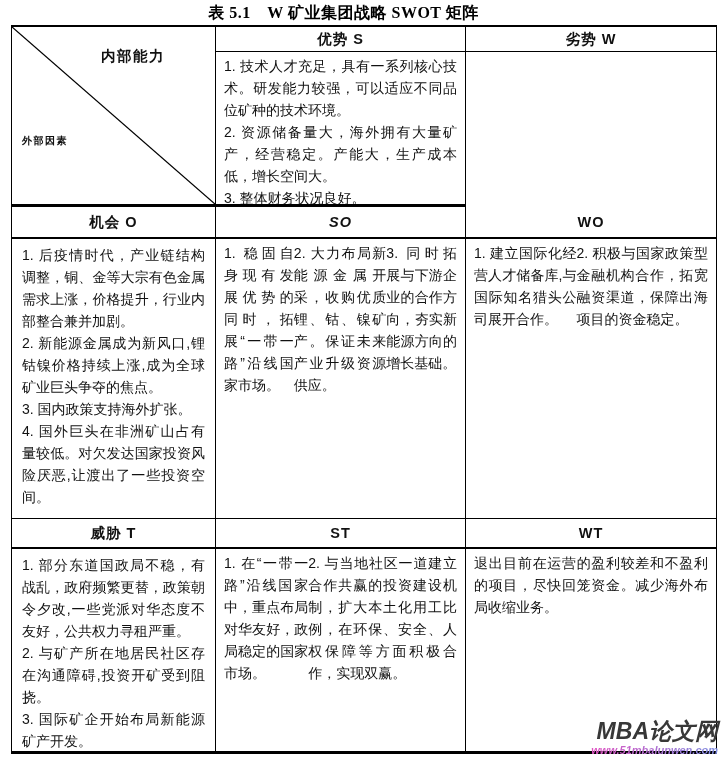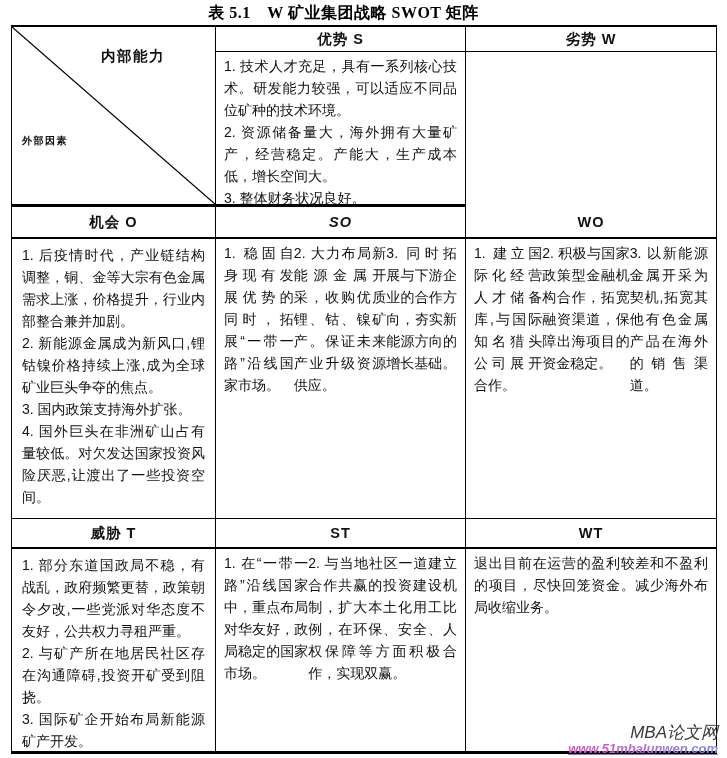--- a/index.html
+++ b/index.html
@@ -41,22 +41,22 @@
     letter-spacing:1.5px;
   }
   .corner-bottom{
     position:absolute;top:103px;left:10px;font-weight:600;font-size:10px;
     letter-spacing:1.5px;
   }
   .watermark{
     position:absolute;right:9px;bottom:1px;text-align:right;
     font-style:italic;line-height:1.15;
   }
-  .wm-name{font-weight:normal;font-size:17px;}
-  .wm-url{font-size:13px;font-weight:600;text-decoration:underline;}
+  .wm-name{font-weight:bold;font-size:23px;}
+  .wm-url{font-size:11px;font-weight:600;}
 </style>
 </head>
 <body>
 
 <div class="page">
 
   <div class="doc-title">表 5.1　W 矿业集团战略 SWOT 矩阵</div>
 
   <div class="swot-table">
 
@@ -88,21 +88,20 @@
       <p>4. 国外巨头在非洲矿山占有量较低。对欠发达国家投资风险厌恶,让渡出了一些投资空间。</p>
     </div>
     <div class="c content vcenter vr bb1" style="grid-column:2;grid-row:4;">
       <p>1. 稳固自身现有发展优势的同时，拓展“一带一路”沿线国家市场。</p>
       <p>2. 大力布局新能源金属开采，收购优质锂、钴、镍矿产。保证未来产业升级资源供应。</p>
       <p>3. 同时拓展与下游企业的合作方向，夯实新能源方向的增长基础。</p>
     </div>
     <div class="c content vcenter bb1" style="grid-column:3;grid-row:4;">
       <p>1. 建立国际化经营人才储备库,与国际知名猎头公司展开合作。</p>
       <p>2. 积极与国家政策型金融机构合作，拓宽融资渠道，保障出海项目的资金稳定。</p>
-      <p>3. 以新能源金属开采为契机,拓宽其他有色金属产品在海外的销售渠道。</p>
     </div>
 
     <div class="c head vr bb25" style="grid-column:1;grid-row:5;">威胁 T</div>
     <div class="c head vr bb25" style="grid-column:2;grid-row:5;">ST</div>
     <div class="c head bb25" style="grid-column:3;grid-row:5;">WT</div>
 
     <div class="c content vr" style="grid-column:1;grid-row:6;padding:5px 10px;">
       <p>1.  部分东道国政局不稳，有战乱，政府频繁更替，政策朝令夕改,一些党派对华态度不友好，公共权力寻租严重。</p>
       <p>2. 与矿产所在地居民社区存在沟通障碍,投资开矿受到阻挠。</p>
       <p>3. 国际矿企开始布局新能源矿产开发。</p>

